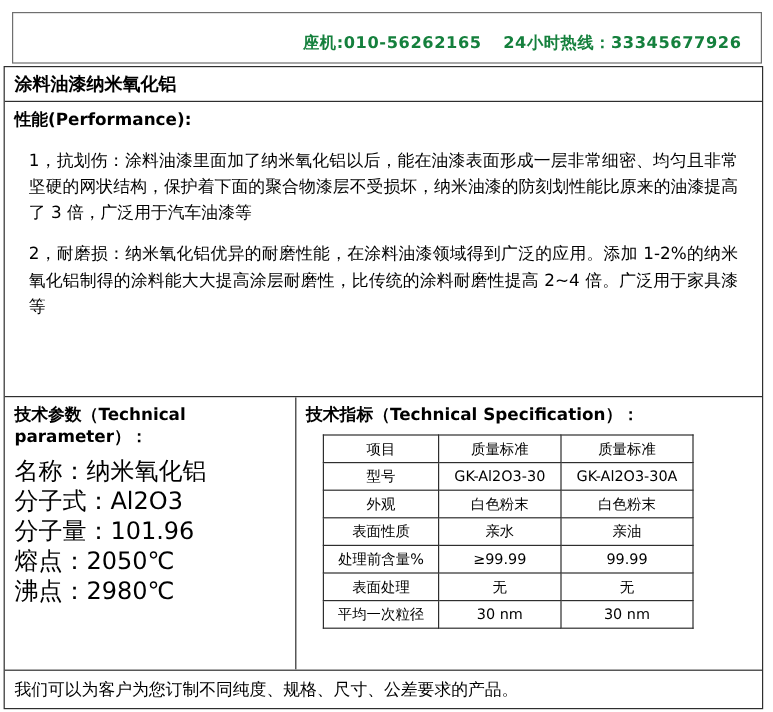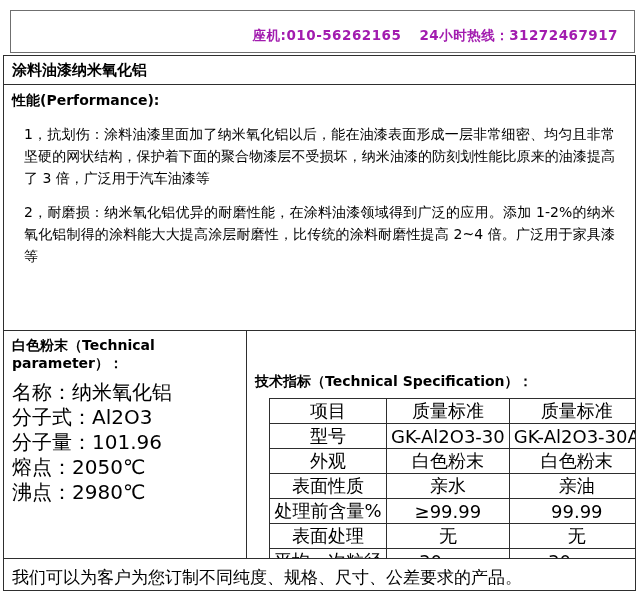--- a/index.html
+++ b/index.html
@@ -16,21 +16,21 @@
   .header-box {
     position: absolute;
     left: 10px; top: 10px;
     width: 625px; height: 43px;
     border: 1px solid #6f6f6f;
     display: flex;
     align-items: center;
     justify-content: flex-end;
     gap: 18px;
     padding: 8px 16px 0 0;
-    color: #a21caf;
+    color: #15803d;
     font-weight: bold;
     font-size: 13.5px;
     letter-spacing: 0.5px;
   }
   .main-box {
     position: absolute;
     left: 3px; top: 55px;
     width: 633px; height: 536px;
     border: 1px solid #2e2e2e;
     display: flex;
@@ -60,81 +60,80 @@
     overflow: hidden;
   }
   .left-col {
     flex: 0 0 243px;
     border-right: 1px solid #2e2e2e;
     padding: 6px 6px 0 8px;
   }
   .right-col {
     flex: 1;
     padding: 6px 0 0 8px;
-    margin-top: 36px;
   }
   .col-heading {
     font-weight: bold;
     font-size: 14px;
     margin-bottom: 7px;
   }
   .param-line {
     font-size: 20px;
     line-height: 25px;
   }
   .spec-table {
     border-collapse: collapse;
     margin: 2px 0 0 14px;
-    font-size: 18px;
+    font-size: 12px;
     table-layout: fixed;
   }
   .spec-table td {
     border: 1px solid #2e2e2e;
     text-align: center;
     vertical-align: middle;
     height: 23px;
     padding: 0 4px;
     overflow: hidden;
     white-space: nowrap;
   }
   .col-item  { width: 96px; }
   .col-std1  { width: 102px; }
   .col-std2  { width: 110px; }
   .bottom-row {
     flex: 1;
     border-top: 1px solid #2e2e2e;
     padding: 7px 0 0 8px;
-    font-size: 17px;
+    font-size: 14px;
   }
 </style>
 </head>
 <body>
 
 <div class="page">
 
   <div class="header-box">
     <span>座机:010-56262165</span>
-    <span>24小时热线：31272467917</span>
+    <span>24小时热线：33345677926</span>
   </div>
 
   <div class="main-box">
 
     <div class="title-row">涂料油漆纳米氧化铝</div>
 
     <div class="perf">
       <div class="perf-heading">性能(Performance):</div>
       <p>1，抗划伤：涂料油漆里面加了纳米氧化铝以后，能在油漆表面形成一层非常细密、均匀且非常坚硬的网状结构，保护着下面的聚合物漆层不受损坏，纳米油漆的防刻划性能比原来的油漆提高了 3 倍，广泛用于汽车油漆等</p>
       <p>2，耐磨损：纳米氧化铝优异的耐磨性能，在涂料油漆领域得到广泛的应用。添加 1-2%的纳米氧化铝制得的涂料能大大提高涂层耐磨性，比传统的涂料耐磨性提高 2~4 倍。广泛用于家具漆等</p>
 
     </div>
 
     <div class="two-col">
 
       <div class="left-col">
-        <div class="col-heading">白色粉末（Technical parameter）：</div>
+        <div class="col-heading">技术参数（Technical parameter）：</div>
         <div class="param-line">名称：纳米氧化铝</div>
         <div class="param-line">分子式：Al2O3</div>
         <div class="param-line">分子量：101.96</div>
         <div class="param-line">熔点：2050℃</div>
         <div class="param-line">沸点：2980℃</div>
       </div>
 
       <div class="right-col">
         <div class="col-heading">技术指标（Technical Specification）：</div>
         <table class="spec-table">

